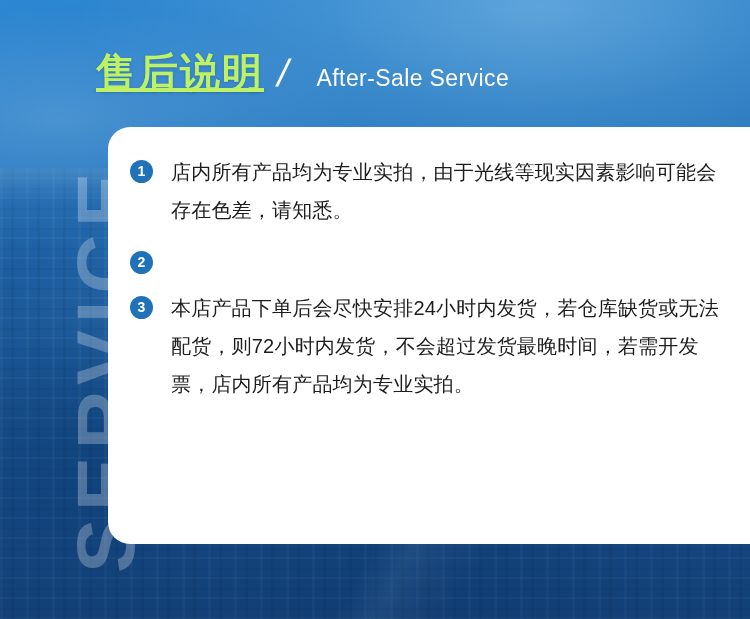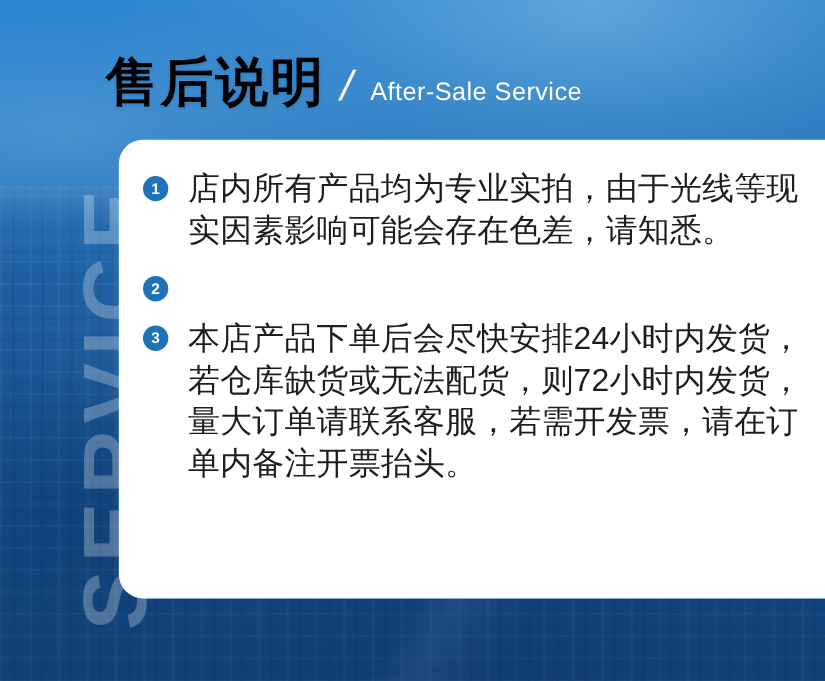--- a/index.html
+++ b/index.html
@@ -103,43 +103,44 @@
   .header {
     position: absolute;
     left: 96px;
     top: 52px;
     display: flex;
     align-items: baseline;
     gap: 0px;
     white-space: nowrap;
   }
   .header-cn {
-    color: #000000;
-    font-size: 48px;
+    color: #bef264;
+    font-size: 40px;
     font-weight: 700;
     letter-spacing: 2px;
     line-height: 1;
     text-shadow: 0 1px 3px rgba(10,50,95,0.25);
+    text-decoration: underline;
   }
   .header-slash {
     color: #ffffff;
     font-size: 38px;
     font-weight: 400;
     margin: 0 8px 0 14px;
     transform: skewX(-12deg);
     display: inline-block;
     line-height: 1;
   }
   .header-en {
     color: #ffffff;
     font-size: 23px;
     font-weight: 400;
     letter-spacing: 0.4px;
     line-height: 1;
-    margin-left: 8px;
+    margin-left: 20px;
   }
 
   
   .card {
     position: absolute;
     left: 108px;
     top: 127px;
     width: 642px;
     height: 417px;
     background: #ffffff;
@@ -173,21 +174,21 @@
     line-height: 23px;
     text-align: center;
     margin-top: 7px;
     font-family: "Liberation Sans", "DejaVu Sans", sans-serif;
     user-select: none;
   }
 
   .item-text {
     margin-left: 18px;
     color: #1d1d1d;
-    font-size: 29px;
+    font-size: 20px;
     line-height: 38px;
     letter-spacing: 0.2px;
     font-family: "Liberation Sans", "DejaVu Sans", sans-serif;
   }
 </style>
 </head>
 <body>
 
 <div id="banner">
 
@@ -212,19 +213,19 @@
         <span class="badge">1</span>
         <span class="item-text">店内所有产品均为专业实拍，由于光线等现实因素影响可能会存在色差，请知悉。</span>
       </li>
 
       <li class="item">
         <span class="badge">2</span>
       </li>
 
       <li class="item">
         <span class="badge">3</span>
-        <span class="item-text">本店产品下单后会尽快安排24小时内发货，若仓库缺货或无法配货，则72小时内发货，量大订单请联系客服，若需开发票，请在订单内备注开票抬头。</span>
+        <span class="item-text">本店产品下单后会尽快安排24小时内发货，若仓库缺货或无法配货，则72小时内发货，不会超过发货最晚时间，若需开发票，店内所有产品均为专业实拍。</span>
       </li>
 
     </ul>
   </div>
 
 </div>
 
 </body></html>

